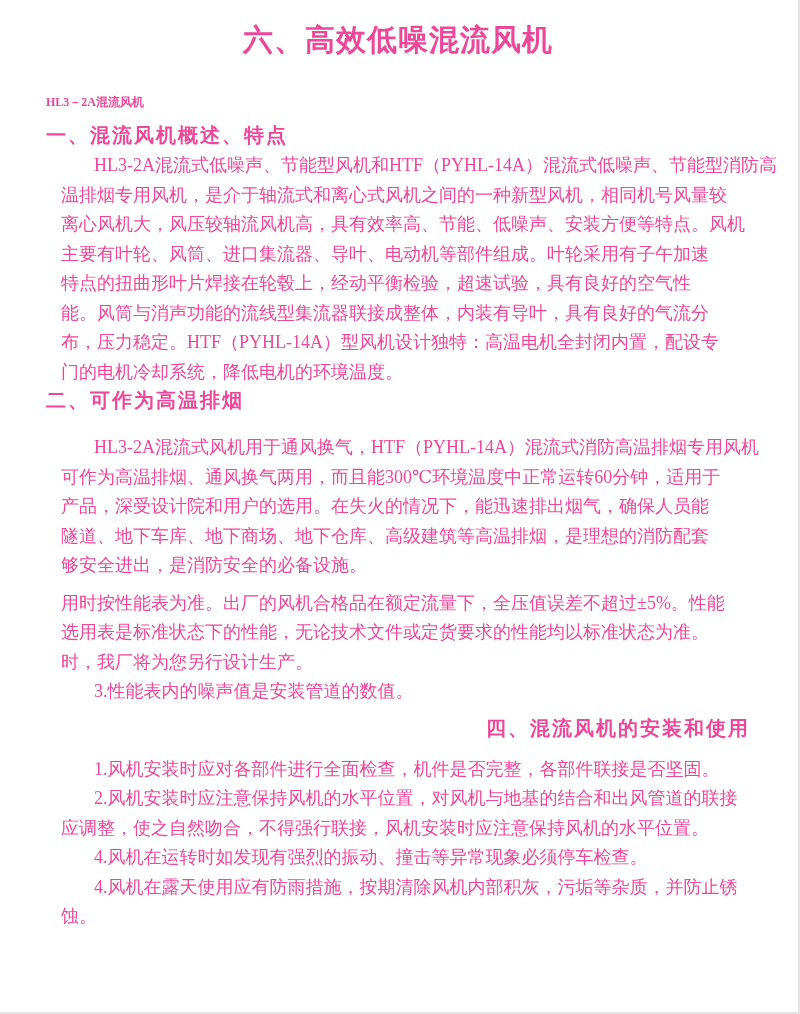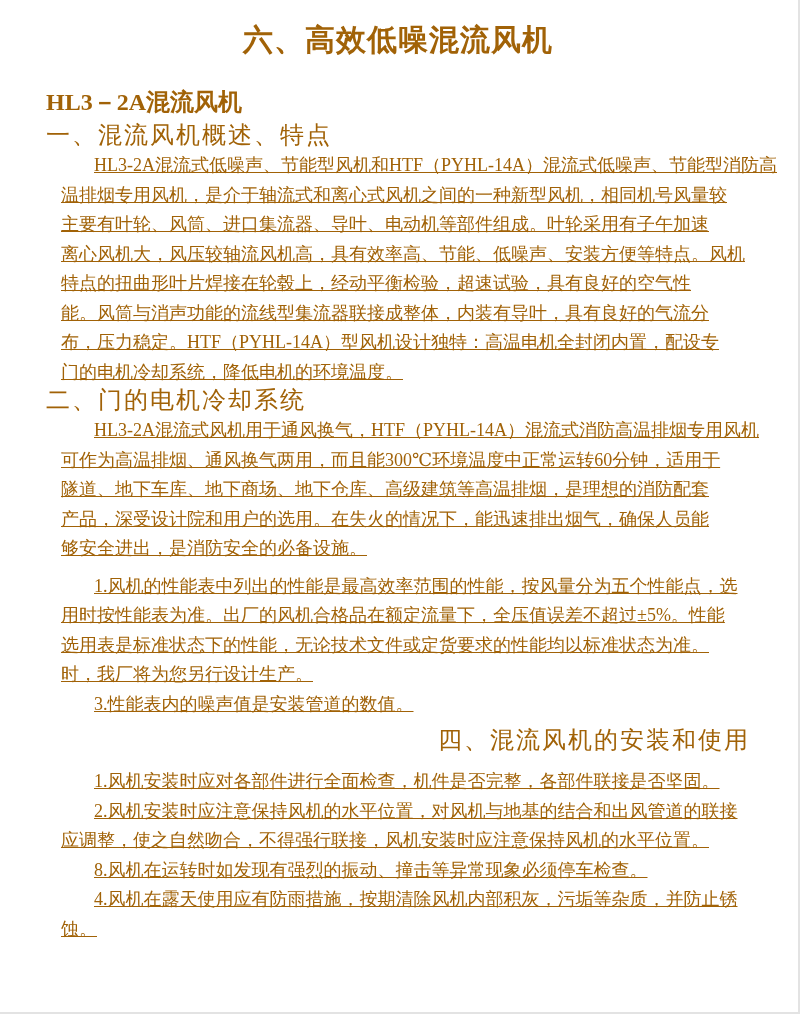--- a/index.html
+++ b/index.html
@@ -8,119 +8,117 @@
     background: #ffffff;
   }
   .page {
     position: relative;
     width: 800px;
     height: 1014px;
     box-sizing: border-box;
     background: #ffffff;
     padding: 20px 48px 0 46px;
     overflow: hidden;
-    color: #a16207;
+    color: #ec4899;
     font-family: "Liberation Serif", "DejaVu Serif", serif;
     border-right: 2px solid #e3e3e3;
     border-bottom: 2px solid #e3e3e3;
   }
   .doc-title {
     margin: 0;
     font-size: 30px;
     font-weight: bold;
     text-align: center;
     line-height: 40px;
     letter-spacing: 1px;
     white-space: nowrap;
   }
   .subtitle {
     margin: 31px 0 0 0;
-    font-size: 24px;
+    font-size: 12px;
     font-weight: bold;
     line-height: 22px;
     white-space: nowrap;
   }
   .sec-heading {
     margin: 0;
-    font-size: 24px;
-    font-weight: normal;
+    font-size: 20px;
+    font-weight: bold;
     line-height: 26px;
     letter-spacing: 2px;
     white-space: nowrap;
   }
   .para {
     margin: 0 0 0 15px;
   }
   .line {
     font-size: 18px;
     line-height: 29.5px;
     white-space: nowrap;
-    text-decoration: underline;
   }
   .line.indent {
     text-indent: 33px;
   }
   .s1 .sec-heading { margin-top: 9px; }
   .s1 .para { margin-top: 3px; }
   .s2 .sec-heading { margin-top: 0; }
-  .s2 .para { margin-top: 3px; }
+  .s2 .para { margin-top: 20px; }
   .s3 .sec-heading { margin-top: 4px; }
   .s3 .para { margin-top: 8px; }
   .s4 .sec-heading { margin-top: 8px; text-align: right; }
   .s4 .para { margin-top: 14px; }
 </style>
 </head>
 <body>
 
 <div class="page">
 
   <h1 class="doc-title">六、高效低噪混流风机</h1>
 
   <h2 class="subtitle">HL3－2A混流风机</h2>
 
   <section class="s1">
     <h3 class="sec-heading">一、混流风机概述、特点</h3>
     <div class="para">
       <div class="line indent">HL3-2A混流式低噪声、节能型风机和HTF（PYHL-14A）混流式低噪声、节能型消防高</div>
       <div class="line">温排烟专用风机，是介于轴流式和离心式风机之间的一种新型风机，相同机号风量较</div>
+      <div class="line">离心风机大，风压较轴流风机高，具有效率高、节能、低噪声、安装方便等特点。风机</div>
       <div class="line">主要有叶轮、风筒、进口集流器、导叶、电动机等部件组成。叶轮采用有子午加速</div>
-      <div class="line">离心风机大，风压较轴流风机高，具有效率高、节能、低噪声、安装方便等特点。风机</div>
       <div class="line">特点的扭曲形叶片焊接在轮毂上，经动平衡检验，超速试验，具有良好的空气性</div>
       <div class="line">能。风筒与消声功能的流线型集流器联接成整体，内装有导叶，具有良好的气流分</div>
       <div class="line">布，压力稳定。HTF（PYHL-14A）型风机设计独特：高温电机全封闭内置，配设专</div>
       <div class="line">门的电机冷却系统，降低电机的环境温度。</div>
     </div>
   </section>
 
   <section class="s2">
-    <h3 class="sec-heading">二、门的电机冷却系统</h3>
+    <h3 class="sec-heading">二、可作为高温排烟</h3>
     <div class="para">
       <div class="line indent">HL3-2A混流式风机用于通风换气，HTF（PYHL-14A）混流式消防高温排烟专用风机</div>
       <div class="line">可作为高温排烟、通风换气两用，而且能300℃环境温度中正常运转60分钟，适用于</div>
+      <div class="line">产品，深受设计院和用户的选用。在失火的情况下，能迅速排出烟气，确保人员能</div>
       <div class="line">隧道、地下车库、地下商场、地下仓库、高级建筑等高温排烟，是理想的消防配套</div>
-      <div class="line">产品，深受设计院和用户的选用。在失火的情况下，能迅速排出烟气，确保人员能</div>
       <div class="line">够安全进出，是消防安全的必备设施。</div>
     </div>
   </section>
 
   <section class="s3">
     <div class="para">
-      <div class="line indent">1.风机的性能表中列出的性能是最高效率范围的性能，按风量分为五个性能点，选</div>
       <div class="line">用时按性能表为准。出厂的风机合格品在额定流量下，全压值误差不超过±5%。性能</div>
       <div class="line">选用表是标准状态下的性能，无论技术文件或定货要求的性能均以标准状态为准。</div>
       <div class="line">时，我厂将为您另行设计生产。</div>
       <div class="line indent">3.性能表内的噪声值是安装管道的数值。</div>
     </div>
   </section>
 
   <section class="s4">
     <h3 class="sec-heading">四、混流风机的安装和使用</h3>
     <div class="para">
       <div class="line indent">1.风机安装时应对各部件进行全面检查，机件是否完整，各部件联接是否坚固。</div>
       <div class="line indent">2.风机安装时应注意保持风机的水平位置，对风机与地基的结合和出风管道的联接</div>
       <div class="line">应调整，使之自然吻合，不得强行联接，风机安装时应注意保持风机的水平位置。</div>
-      <div class="line indent">8.风机在运转时如发现有强烈的振动、撞击等异常现象必须停车检查。</div>
+      <div class="line indent">4.风机在运转时如发现有强烈的振动、撞击等异常现象必须停车检查。</div>
       <div class="line indent">4.风机在露天使用应有防雨措施，按期清除风机内部积灰，污垢等杂质，并防止锈</div>
       <div class="line">蚀。</div>
     </div>
   </section>
 
 </div>
 
 </body></html>

